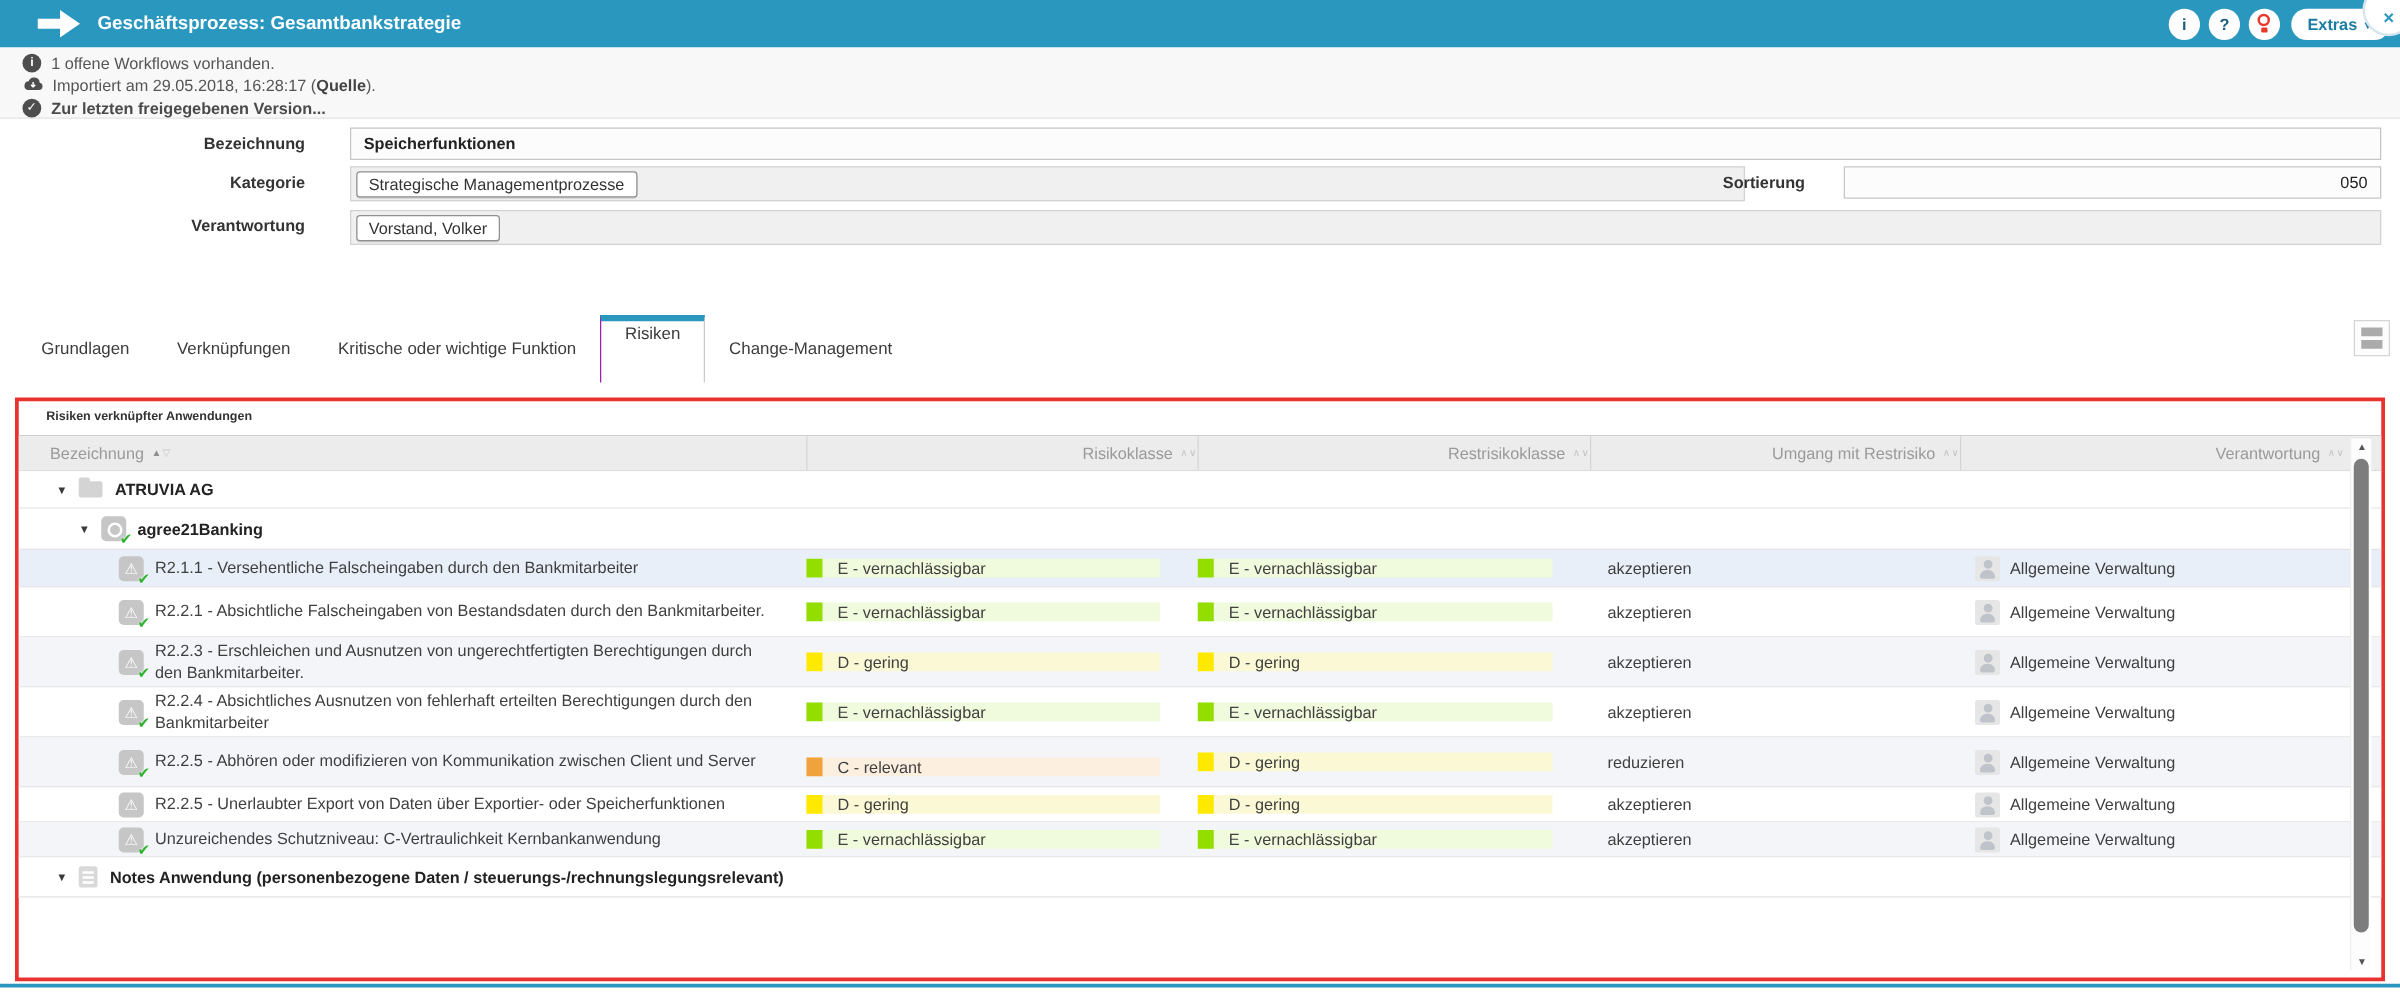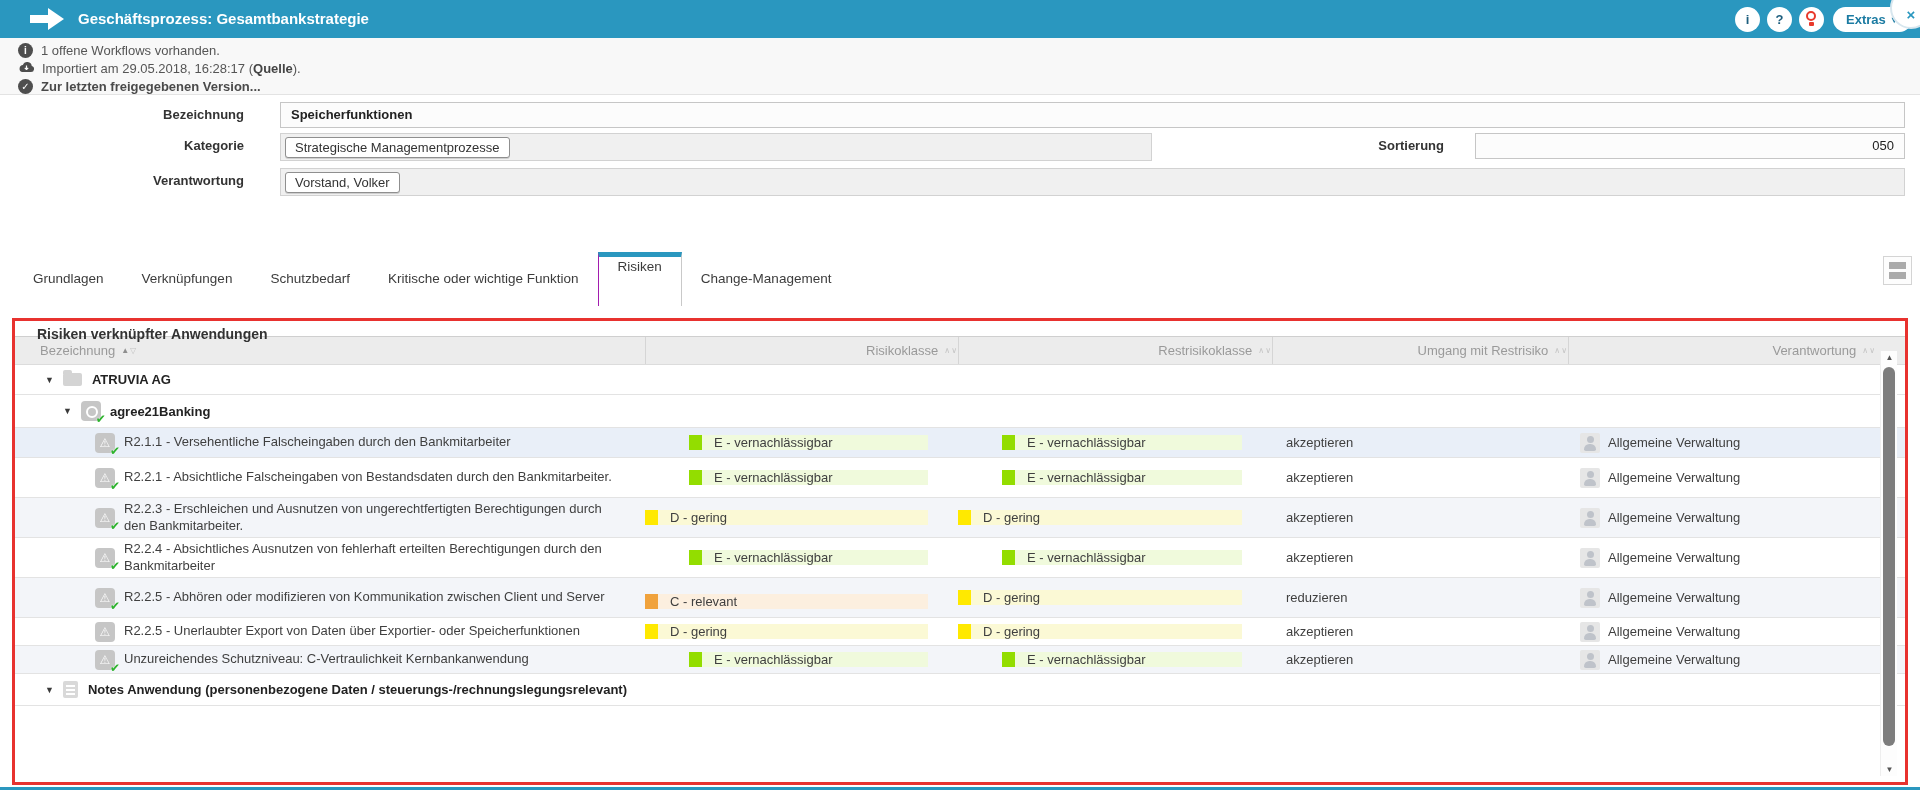--- a/index.html
+++ b/index.html
@@ -51,21 +51,21 @@
   .tabs{position:absolute;left:14px;top:252px;height:54px;display:flex;align-items:stretch;}
   .tab{font-size:13.5px;color:#3c3c3c;padding:19px 19px 0 19px;cursor:pointer;white-space:nowrap;}
   .tab.active{border-top:5px solid var(--accent-teal);border-left:1px solid #a21caf;border-right:1px solid #c9c9c9;
     background:#fff;padding-top:2px;}
   .list-btn{position:absolute;left:1883px;top:256px;width:29px;height:29px;background:#fdfdfd;border:1px solid #d4d4d4;cursor:pointer;}
   .list-btn .bar{position:absolute;left:5px;width:17px;height:7px;background:#ababab;}
   .list-btn .b1{top:5px;} .list-btn .b2{top:15px;}
 
   
   .tablebox{position:absolute;left:12px;top:318px;width:1896px;height:467px;border:3px solid var(--table-border-red);background:#fff;}
-  .t-title{height:16px;line-height:26px;padding-left:22px;font-size:14px;font-weight:bold;color:#333;border-bottom:1px solid #cfcfcf;}
+  .t-title{height:28px;line-height:26px;padding-left:22px;font-size:10px;font-weight:bold;color:#333;border-bottom:1px solid #cfcfcf;}
   .grid{display:grid;grid-template-columns:617px 313px 314px 296px 308px;padding-left:13px;}
   .thead{height:28px;background:#ececec;border-bottom:1px solid #dcdcdc;}
   .hc{display:flex;align-items:center;padding-left:12px;font-size:13px;color:#9a9a9a;cursor:pointer;overflow:hidden;white-space:nowrap;}
   .hc+.hc{border-left:1px solid #d5d5d5;justify-content:flex-end;}
   .sort{margin-left:6px;font-size:8px;letter-spacing:1px;}
   .s-dark{color:#8e8e8e;} .s-light{color:#c4c4c4;}
 
   .trow{border-bottom:1px solid #e3e3e3;background:#fff;cursor:pointer;}
   .trow.sel{background:#e9eff8;}
   .trow.striped{background:#f3f5f9;} .h28{height:28px;} .h30{height:30px;} .h32{height:32px;} .h33{height:33px;} .h40{height:40px;}
@@ -87,21 +87,21 @@
   .app-ic::before{content:"";position:absolute;left:5px;top:5px;width:8px;height:8px;border:2px solid #fff;border-radius:50%;}
   .risk-ic .warn{position:absolute;left:0;top:1px;width:20px;text-align:center;color:#fff;font-size:12px;line-height:18px;}
   .chk{position:absolute;right:-5px;bottom:-5px;color:#2db32d;font-size:12px;font-weight:bold;text-shadow:0 0 2px #fff;}
   .person{position:relative;width:20px;height:20px;background:#e6e6e6;border-radius:2px;margin-right:8px;flex:0 0 auto;}
   .person::before{content:"";position:absolute;left:6.5px;top:3px;width:7px;height:7px;border-radius:50%;background:#bfc3ca;}
   .person::after{content:"";position:absolute;left:4px;top:11px;width:12px;height:7px;border-radius:6px 6px 2px 2px;background:#bfc3ca;}
 
   
   .badge{position:relative;flex:1;margin:4px 30px 4px 0;display:flex;align-items:center;padding-left:25px;font-size:13px;color:#3f3f3f;}
   .badge::before{content:"";position:absolute;left:0;top:0;bottom:0;width:13px;background:#ccc;}
-  .badge.lv-E{background:var(--risk-E-bg);margin-left:44px;} .badge.lv-E::before{background:var(--risk-E-strip);}
+  .badge.lv-E{background:var(--risk-E-bg);} .badge.lv-E::before{background:var(--risk-E-strip);}
   .badge.lv-D{background:var(--risk-D-bg);} .badge.lv-D::before{background:var(--risk-D-strip);}
   .badge.lv-C{background:var(--risk-C-bg);margin-top:12px;} .badge.lv-C::before{background:var(--risk-C-strip);}
 
   
   .vscroll{position:absolute;right:8px;top:30px;bottom:6px;width:17px;background:#fdfdfd;border-left:1px solid #eee;}
   .vs-up{position:absolute;top:2px;left:0;width:17px;text-align:center;font-size:8px;color:#555;cursor:pointer;}
   .vs-down{position:absolute;bottom:2px;left:0;width:17px;text-align:center;font-size:8px;color:#555;cursor:pointer;}
   .vs-thumb{position:absolute;left:2px;right:2px;top:16px;bottom:30px;background:#7d7d7d;border-radius:7px;cursor:grab;}
 
   .bottomline{position:absolute;left:0;top:787px;width:1920px;height:3px;background:var(--accent-teal);}
@@ -146,36 +146,35 @@
     <span class="ic-circle">✓</span>
     <span>Zur letzten freigegebenen Version...</span>
   </div>
 </div>
 
 <div>
   <div class="flabel" style="left:0;top:102px;">Bezeichnung</div>
   <div class="finput bold" style="left:280px;top:102px;width:1625px;">Speicherfunktionen</div>
 
   <div class="flabel" style="left:0;top:133px;">Kategorie</div>
-  <div class="ffield" style="left:280px;top:133px;width:872px;">
+  <div class="ffield" style="left:280px;top:133px;width:1116px;">
     <span class="chip">Strategische Managementprozesse</span>
   </div>
   <div class="flabel" style="left:1200px;top:133px;">Sortierung</div>
   <div class="finput" style="left:1475px;top:133px;width:430px;text-align:right;">050</div>
 
   <div class="flabel" style="left:0;top:168px;">Verantwortung</div>
   <div class="ffield" style="left:280px;top:168px;width:1625px;">
     <span class="chip">Vorstand, Volker</span>
   </div>
 </div>
 
 <div class="tabs">
   <div class="tab">Grundlagen</div>
   <div class="tab">Verknüpfungen</div>
-  <div class="tab">Schutzbedarf</div>
   <div class="tab">Kritische oder wichtige Funktion</div>
   <div class="tab active">Risiken</div>
   <div class="tab">Change-Management</div>
 </div>
 <div class="list-btn">
   <span class="bar b1"></span>
   <span class="bar b2"></span>
 </div>
 
 <div class="tablebox">

